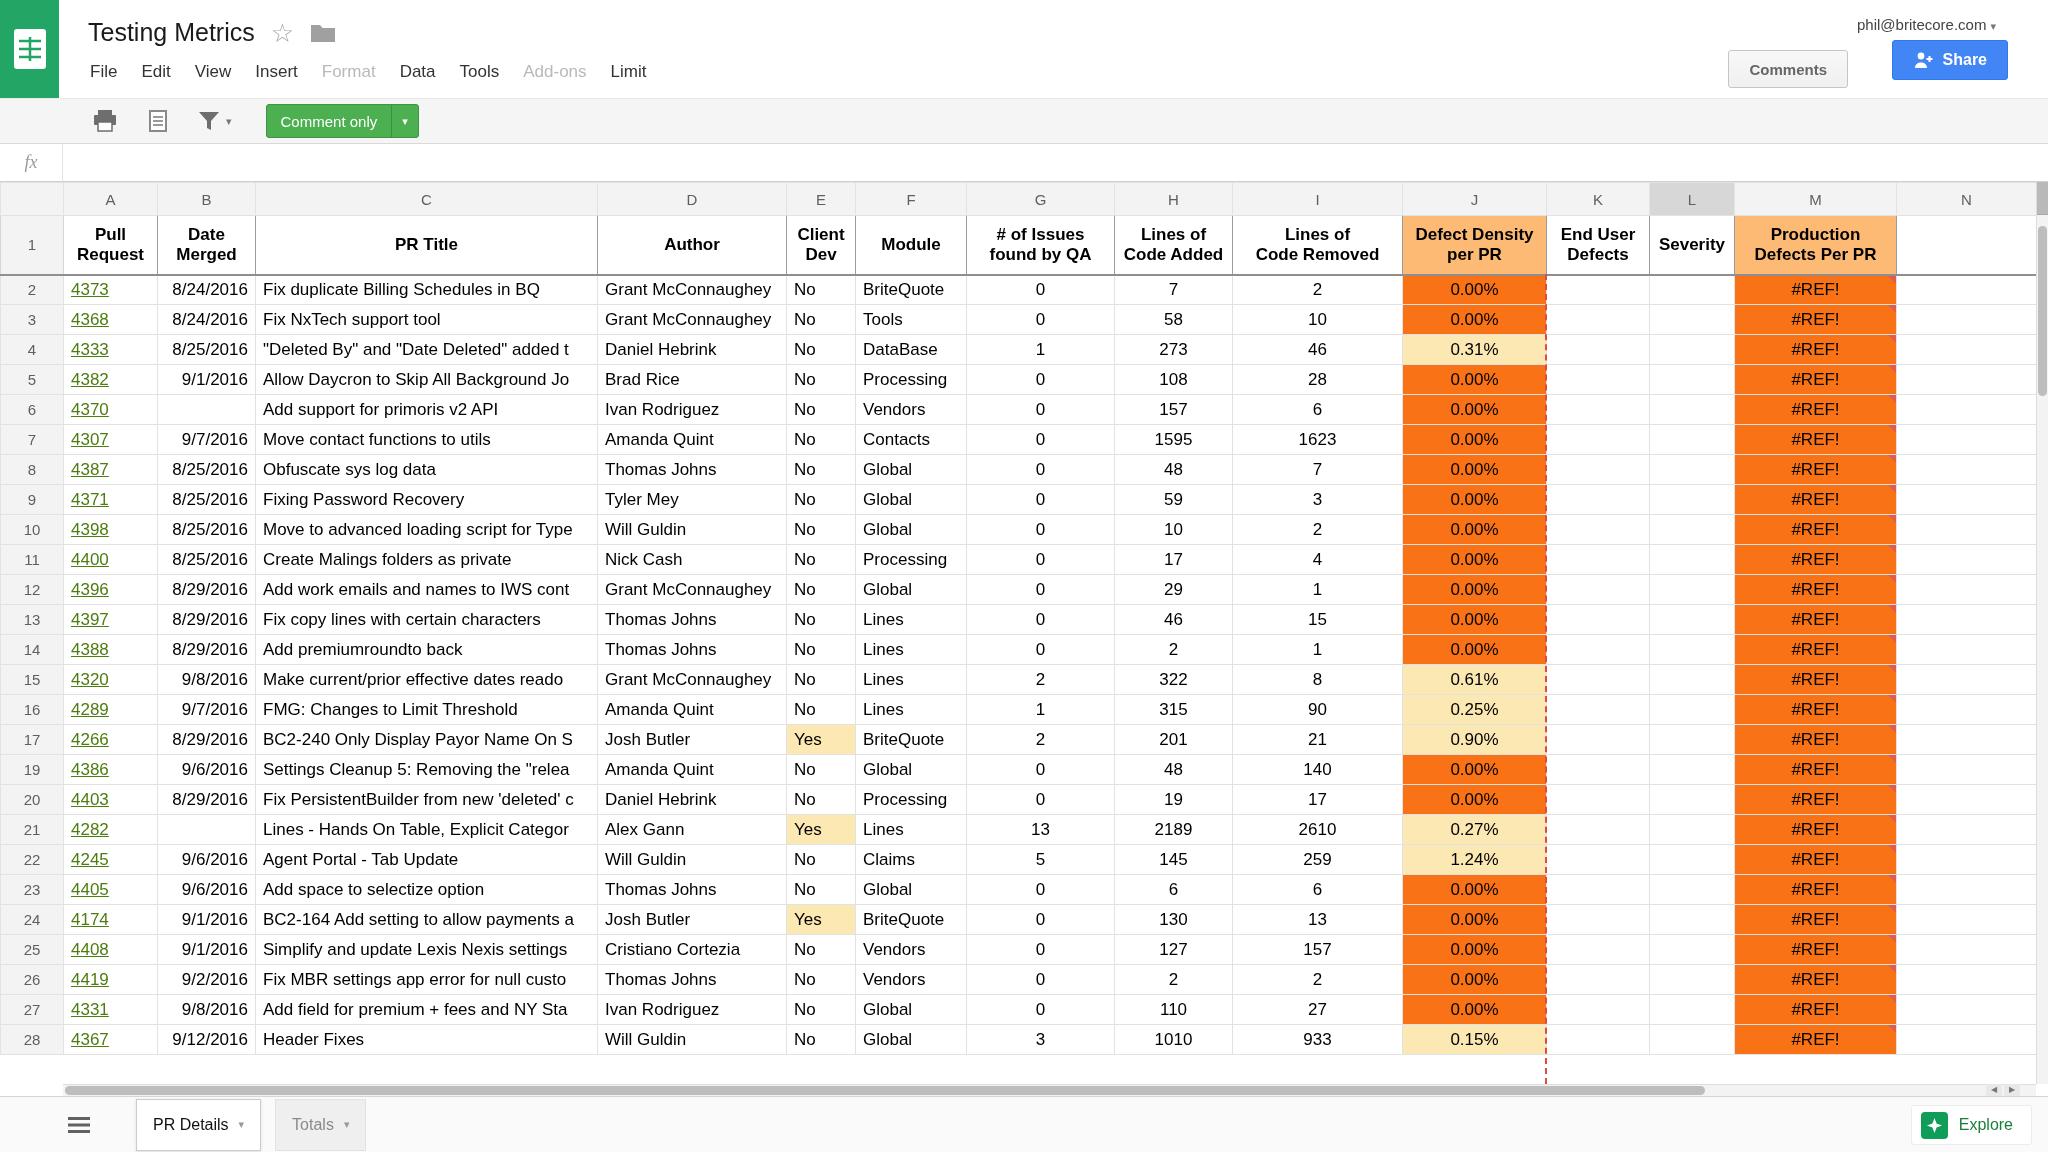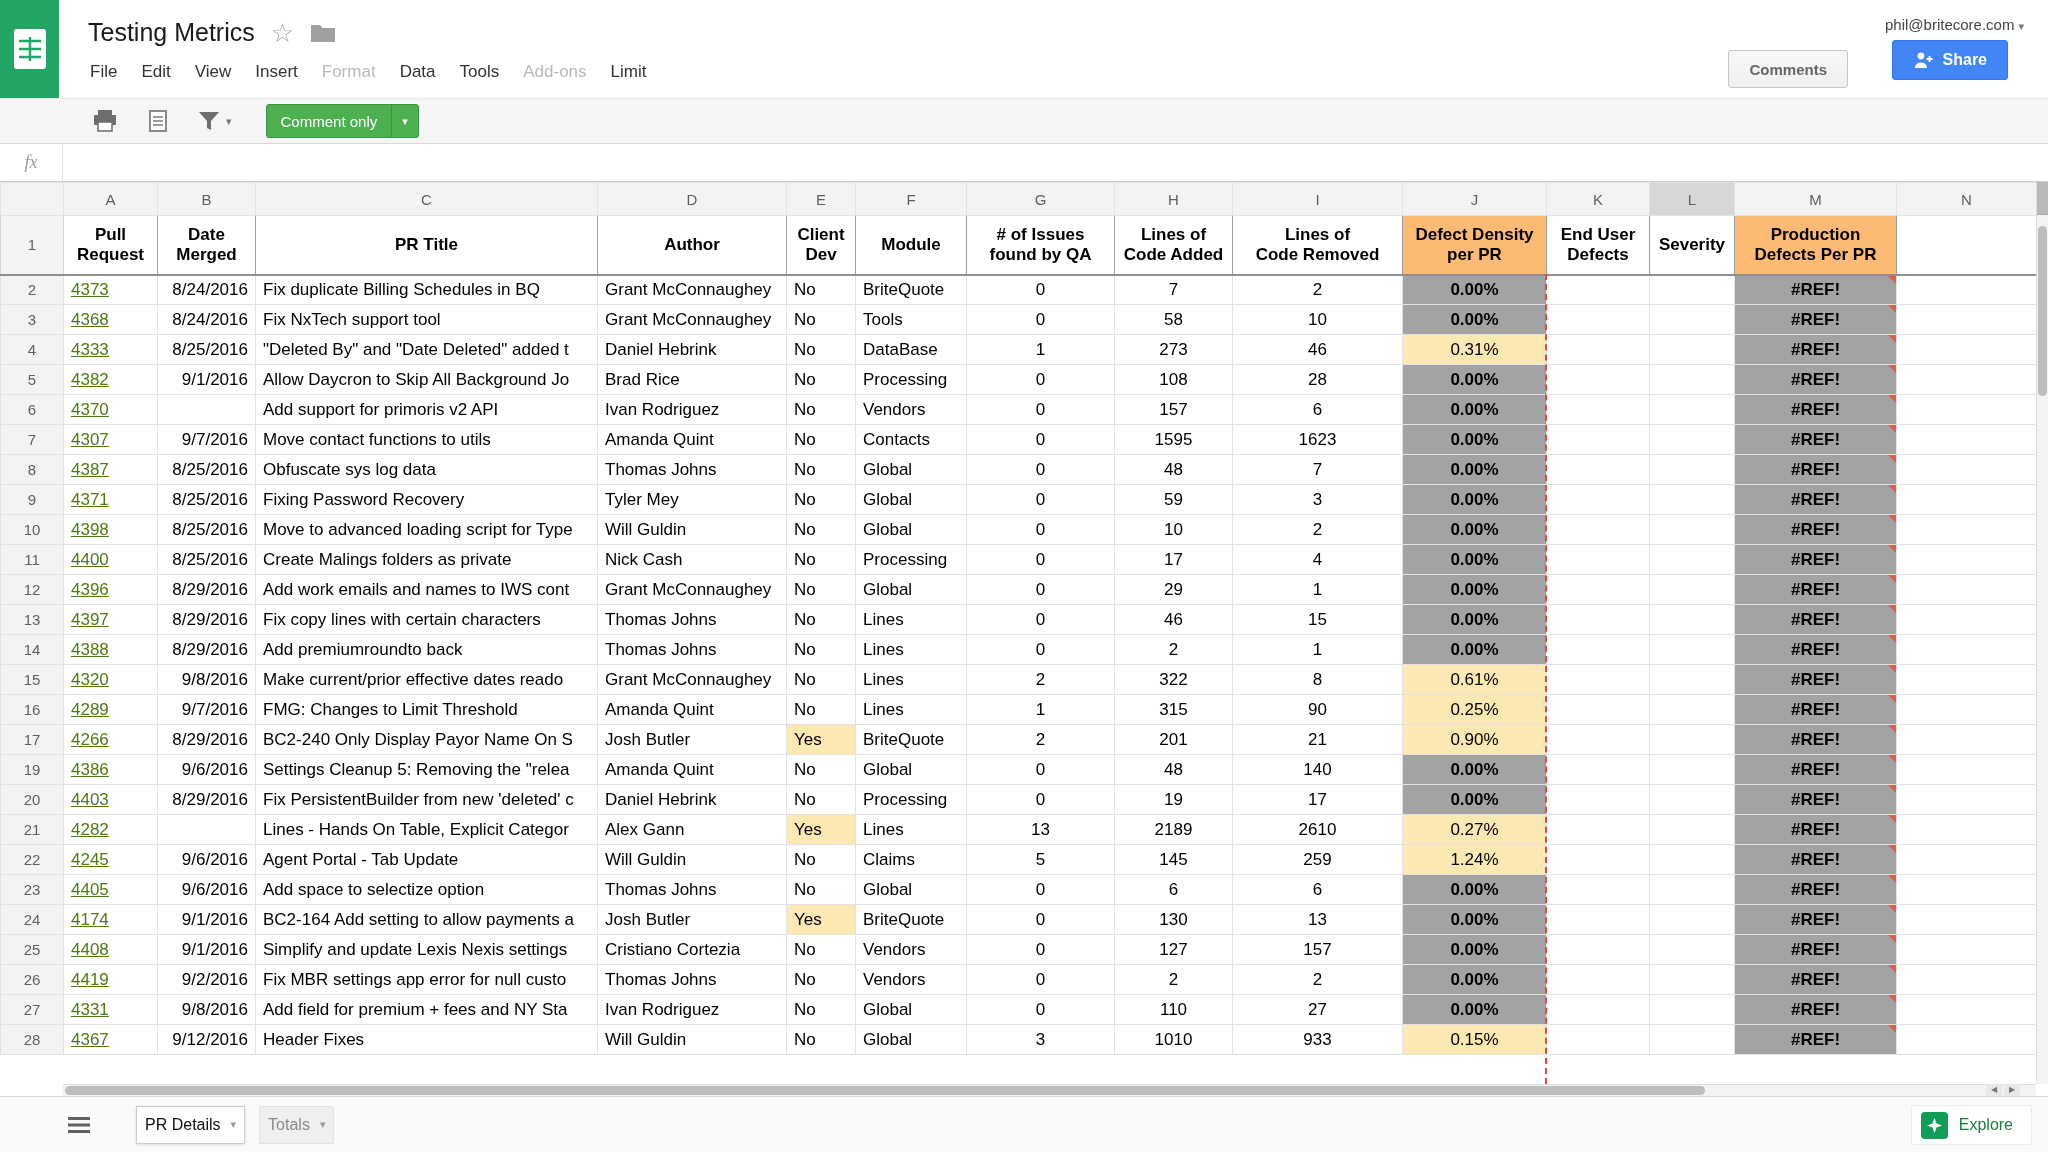--- a/index.html
+++ b/index.html
@@ -8,21 +8,21 @@
 
   
   .app-header { position:absolute; top:0; left:0; width:2048px; height:98px; background:#fff; }
   .logo-block { position:absolute; left:0; top:0; width:59px; height:98px; background:#23a566; display:flex; align-items:center; justify-content:center; }
   .doc-title-row { position:absolute; left:88px; top:18px; display:flex; align-items:center; gap:16px; }
   .doc-title { font-size:25px; color:#1a1a1a; }
   .star-icon { font-size:26px; color:#a8a8a8; line-height:1; cursor:pointer; }
   .menu-bar { position:absolute; left:78px; top:58px; display:flex; }
   .menu-item { font-size:17px; color:#333; padding:4px 12px; cursor:pointer; }
   .menu-item.disabled { color:#b9b9b9; cursor:default; }
-  .account { position:absolute; right:24px; top:16px; font-size:15px; color:#444; cursor:pointer;margin-left:47px; }
+  .account { position:absolute; right:52px; top:16px; font-size:15px; color:#444; cursor:pointer;margin-left:47px; }
   .account .caret { font-size:11px; color:#777; margin-left:4px; }
   .comments-btn { position:absolute; right:200px; top:50px; height:38px; padding:0 20px; background:linear-gradient(#f8f8f8,#f0f0f0); border:1px solid #c6c6c6; border-radius:3px; font-size:15px; font-weight:bold; color:#666; display:flex; align-items:center; cursor:pointer; }
   .share-btn { position:absolute; right:40px; top:40px; height:40px; padding:0 20px; background:#4285f4; border:1px solid #3079ed; border-radius:3px; font-size:16px; font-weight:bold; color:#fff; display:flex; align-items:center; gap:9px; cursor:pointer; }
 
   
   .toolbar { position:absolute; top:98px; left:0; width:2048px; height:46px; background:#f5f5f5; border-top:1px solid #e9e9e9; border-bottom:1px solid #d9d9d9; display:flex; align-items:center; }
   .tb-icon { margin-left:30px; display:flex; align-items:center; cursor:pointer; }
   .tb-icon:first-child { margin-left:92px; }
   .tb-caret { font-size:11px; color:#777; margin-left:6px; cursor:pointer; }
   .comment-only-btn { margin-left:34px; height:34px; background:#4caf50; border:1px solid #3d9442; border-radius:3px; color:#fff; font-size:15px; font-weight:normal; display:flex; align-items:center; cursor:pointer; }
@@ -39,40 +39,40 @@
   table.grid { border-collapse:collapse; table-layout:fixed; width:2036px; font-size:17px; }
   table.grid td { border:1px solid #e2e2e2; padding:0 7px; height:30px; overflow:hidden; white-space:nowrap; vertical-align:middle; }
   td.corner, td.col-letter, td.rownum { background:#f3f3f3; border:1px solid #d6d6d6; color:#5f5f5f; text-align:center; font-size:15px; padding:0; }
   tr.letters-row td { height:33px; }
   td.col-letter.shaded { background:#d7d7d7; }
   tr.header-row td { height:59px; font-weight:bold; text-align:center; white-space:pre-line; line-height:1.18; border:1px solid #9c9c9c; border-bottom:2px solid #8f8f8f; }
   tr.header-row td.rownum { font-weight:normal; border:1px solid #d6d6d6; border-bottom:2px solid #8f8f8f; }
   td.hgreen { background:#fdba74; }
   td.c-date { text-align:right; }
   td.c-num, td.c-density, td.c-prod { text-align:center; }
-  .hl-green { background:#a3a3a3;font-weight:bold; }
+  .hl-green { background:#f97316; }
   .hl-yellow { background:#fce8b2; }
   td.ref-cell { position:relative; }
   td.ref-cell::after { content:''; position:absolute; top:0; right:0; width:0; height:0; border-top:8px solid #dd5d51; border-left:8px solid transparent; }
   a.pr-link { color:#4d7c0f; text-decoration:underline; cursor:pointer; }
   .page-break { position:absolute; left:1545px; top:274px; height:810px; width:0; border-left:2px dashed #e04a3f; z-index:6; pointer-events:none; }
 
   
   .vscroll { position:absolute; top:182px; right:0; width:12px; height:902px; background:#f3f3f3; border-left:1px solid #ddd; }
   .vscroll-top { height:33px; background:#b9b9b9; border-bottom:1px solid #a9a9a9; }
   .vthumb { position:absolute; top:44px; left:1px; width:9px; height:170px; background:#bdbdbd; border-radius:5px; cursor:pointer; }
   .hscroll { position:absolute; left:63px; top:1084px; width:1973px; height:12px; background:#f3f3f3; border-top:1px solid #ddd; }
   .hthumb { position:absolute; left:2px; top:1px; height:9px; width:1640px; background:#bdbdbd; border-radius:5px; cursor:pointer; }
   .hscroll-arrows { position:absolute; right:16px; top:-1px; display:flex; gap:2px; }
   .hscroll-arrows span { width:16px; height:12px; background:#e8e8e8; color:#777; font-size:8px; line-height:12px; text-align:center; cursor:pointer; }
 
   
   .sheet-bar { position:absolute; left:0; bottom:0; width:2048px; height:56px; background:#fafafa; border-top:1px solid #d5d5d5; display:flex; align-items:center; }
   .all-sheets-btn { margin-left:68px; cursor:pointer; display:flex; align-items:center; }
-  .tab { height:38px; display:flex; align-items:center; padding:0 8px; font-size:16px; cursor:pointer; }
+  .tab { height:52px; display:flex; align-items:center; padding:0 16px; font-size:16px; cursor:pointer; }
   .tab .caret { margin-left:10px; color:#999; font-size:11px; }
   .tab.active { margin-left:46px; background:#fff; border:1px solid #ccc; color:#111; box-shadow:0 1px 3px rgba(0,0,0,0.12); }
   .tab.inactive { margin-left:14px; background:#efefef; border:1px solid #e2e2e2; color:#8a8a8a; }
   .explore { position:absolute; right:16px; top:8px; height:40px; background:#fff; border:1px solid #ececec; border-radius:3px; display:flex; align-items:center; gap:11px; padding:0 18px 0 9px; cursor:pointer; }
   .explore-icon { width:27px; height:27px; background:#0f9d58; border-radius:4px; display:flex; align-items:center; justify-content:center; }
   .explore-label { color:#1b7e3c; font-size:16px; }
 </style>
 </head>
 <body>
 

